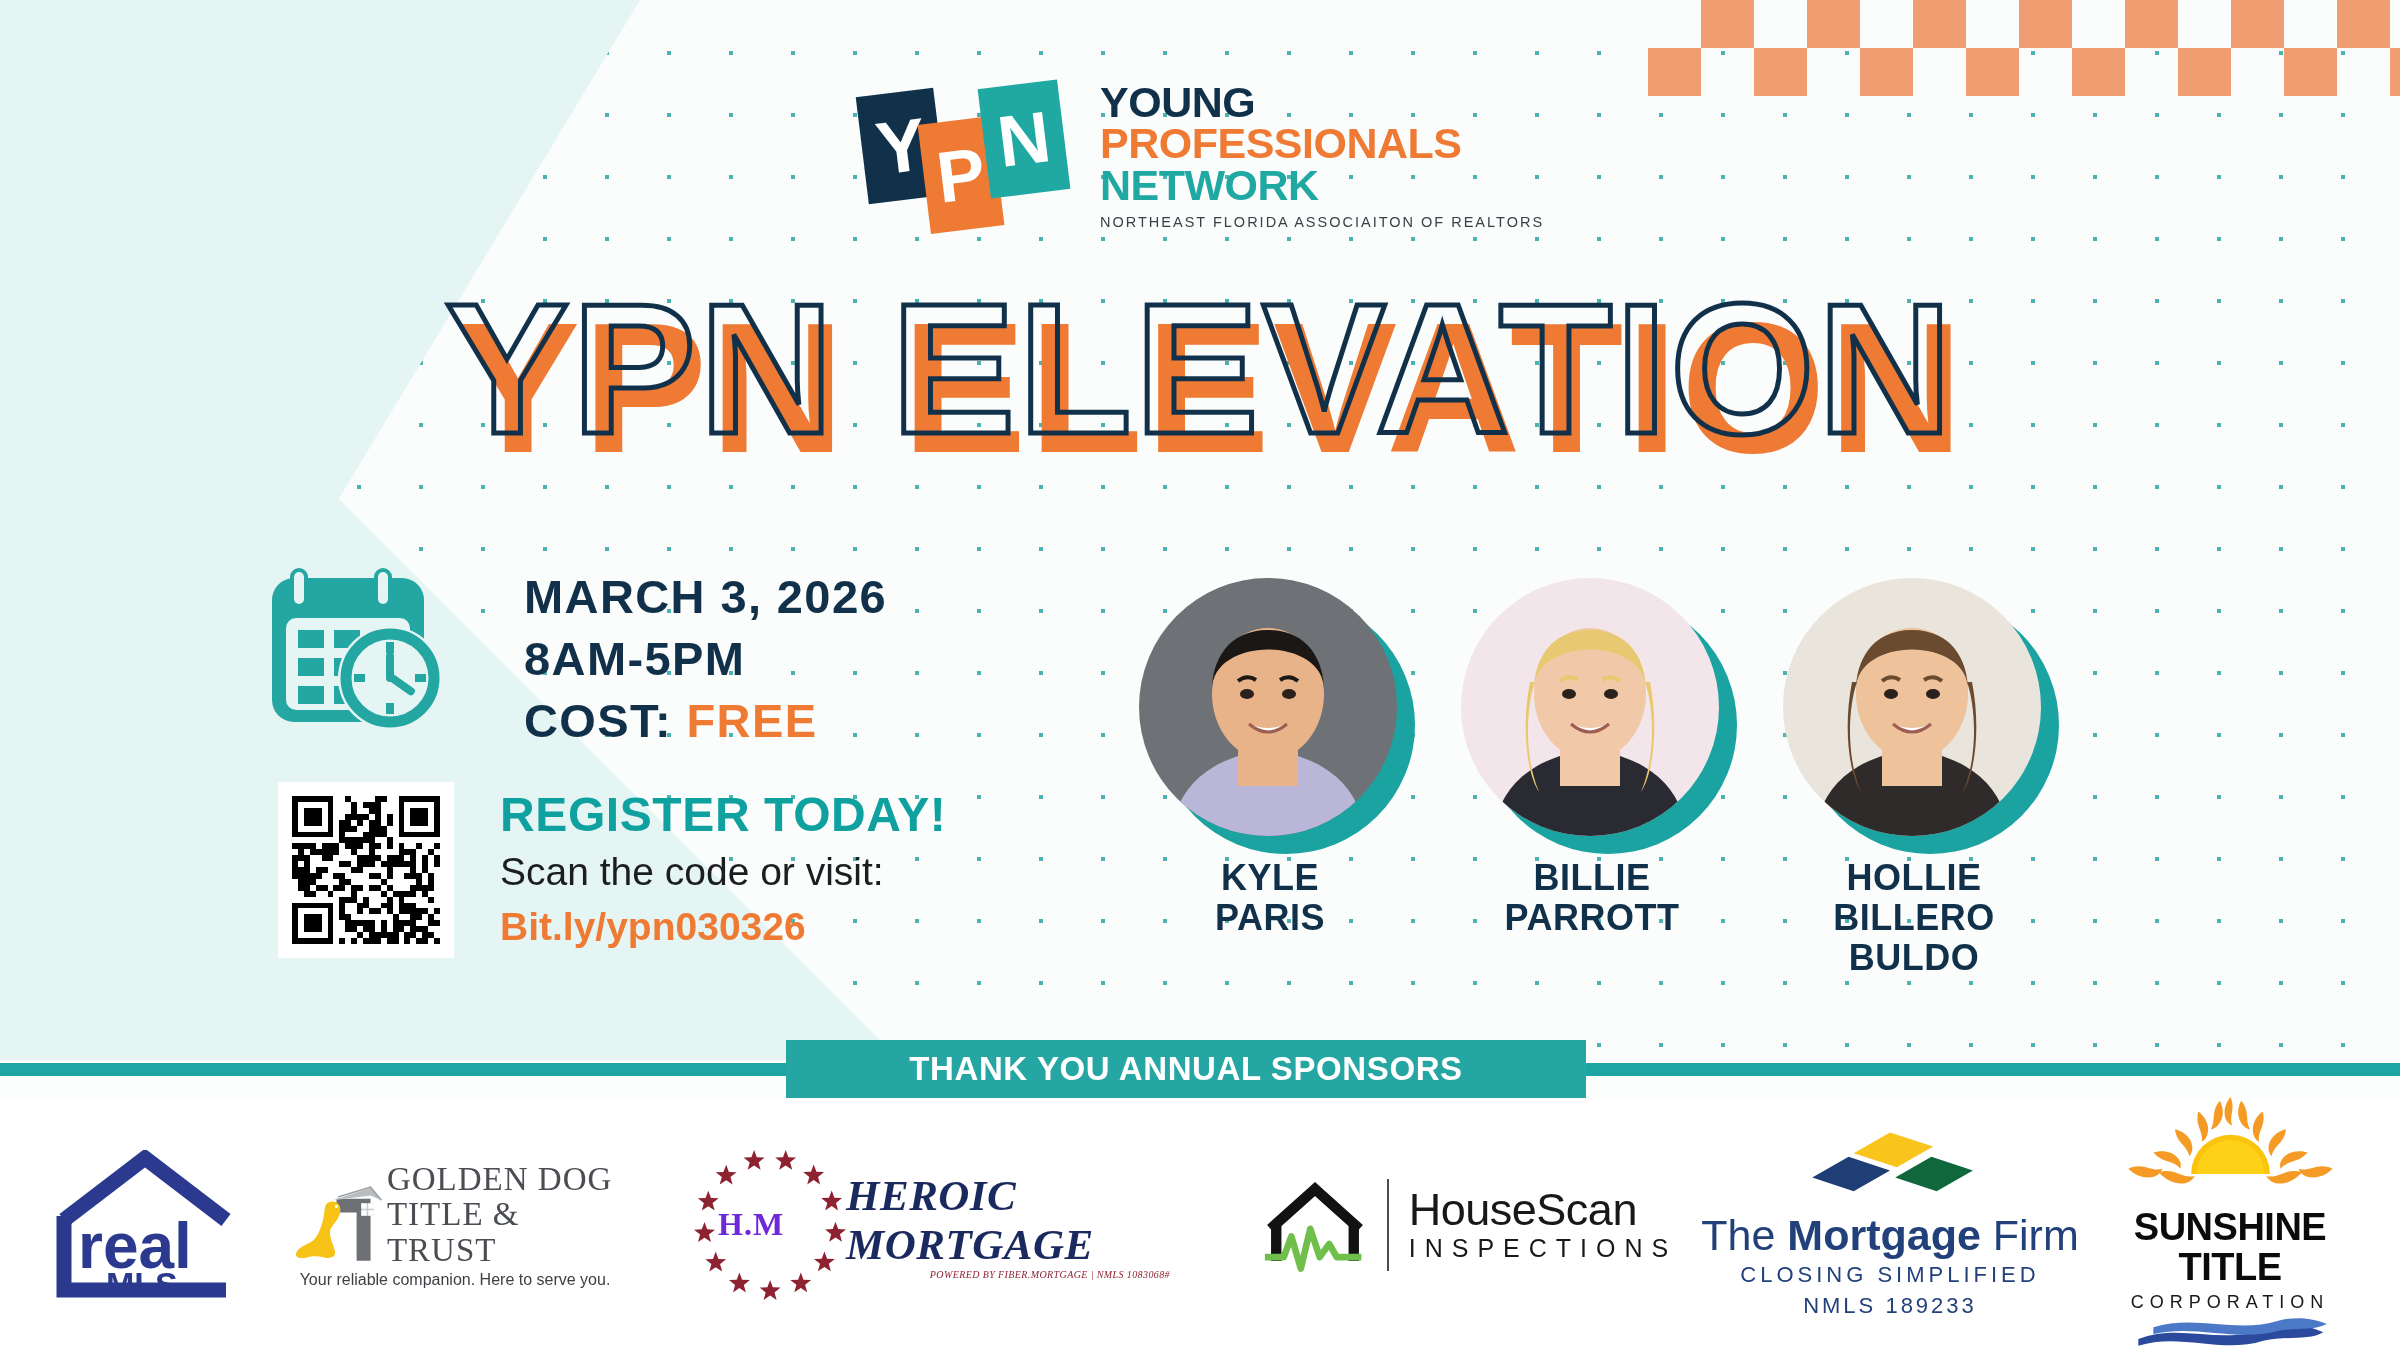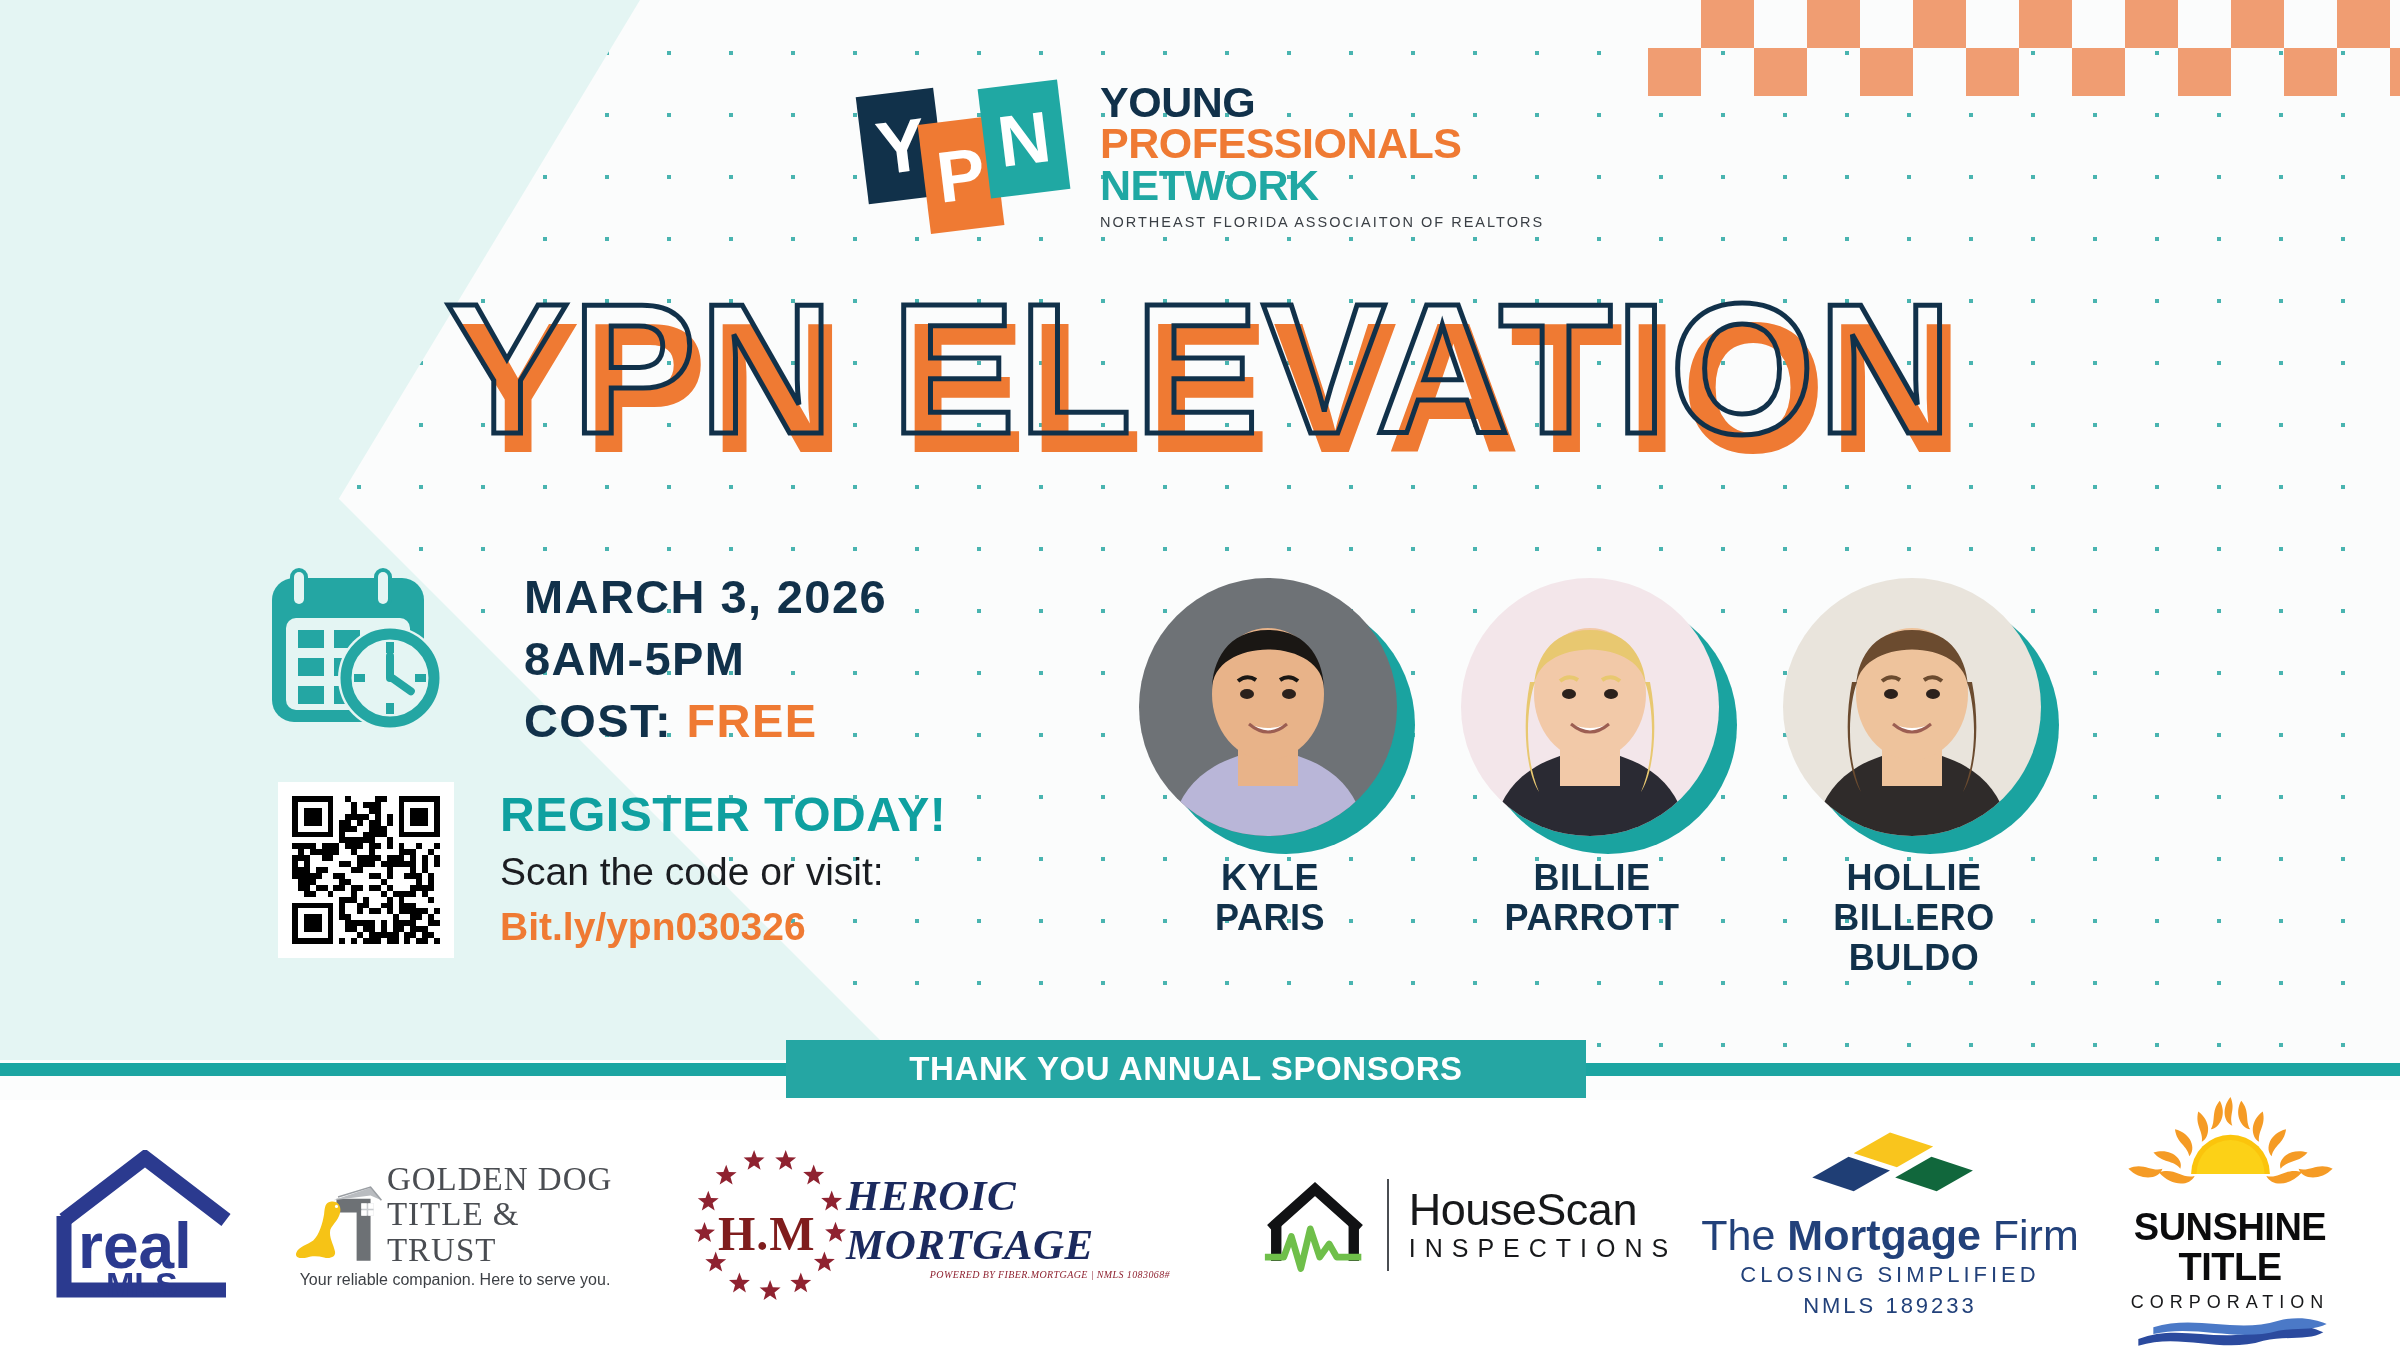--- a/index.html
+++ b/index.html
@@ -142,21 +142,21 @@
   .gdog { width:330px; }
   .gdog .txt { font-family:"Liberation Serif", serif; color:#4a4d52; }
   .gdog .g1 { font-size:33px; letter-spacing:1px; line-height:34px; }
   .gdog .g2 { font-size:33px; letter-spacing:1px; line-height:36px; }
   .gdog .g3 { font-family:"Liberation Sans", sans-serif; font-size:16px; color:#3c3f44; margin-top:3px;}
 
   
   .heroic { width:490px; }
   .heroic .hm {
     font-family:"Liberation Serif", serif; font-weight:bold;
-    color:#7f1d1d; font-size:48px; letter-spacing:1px;
+    color:#6d28d9; font-size:32px; letter-spacing:1px;
   }
   .heroic .big {
     font-family:"Liberation Serif", serif; font-weight:bold;
     color:#1b2a5e; font-size:43px; letter-spacing:.5px;
   }
   .heroic .fine { font-family:"Liberation Serif", serif; font-size:10px; color:#8f2230; letter-spacing:.4px; }
 
   
   .hscan { width:400px; }
   .hscan .hs1 { font-size:45px; color:#17181a; letter-spacing:-.5px; line-height:46px; font-weight:300;}

